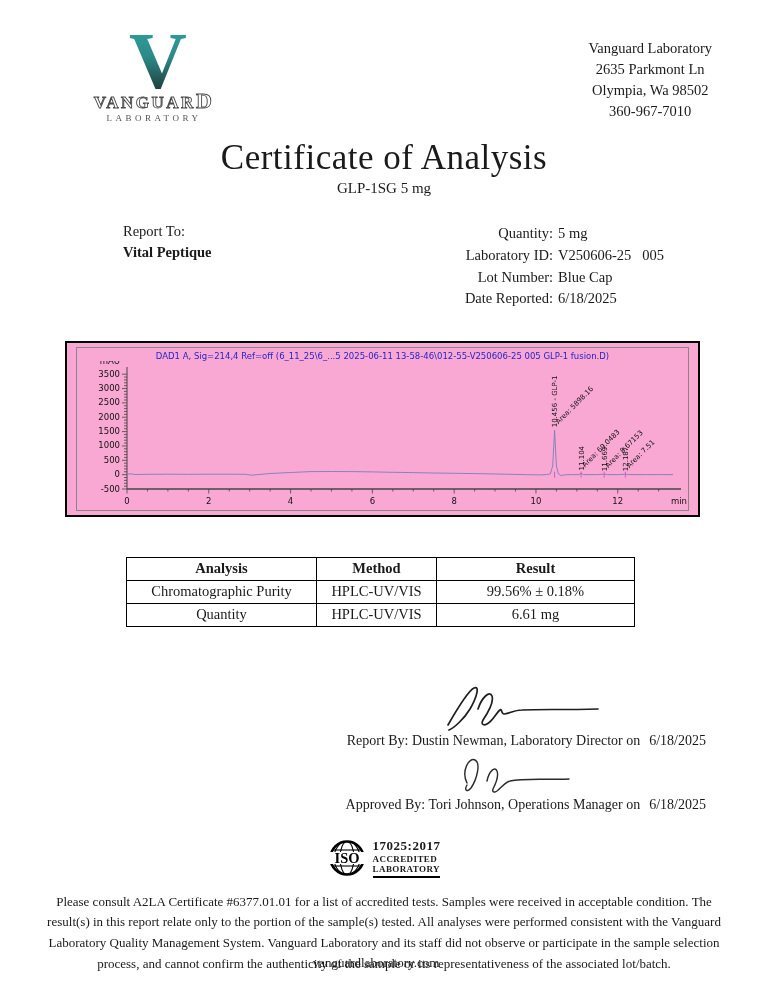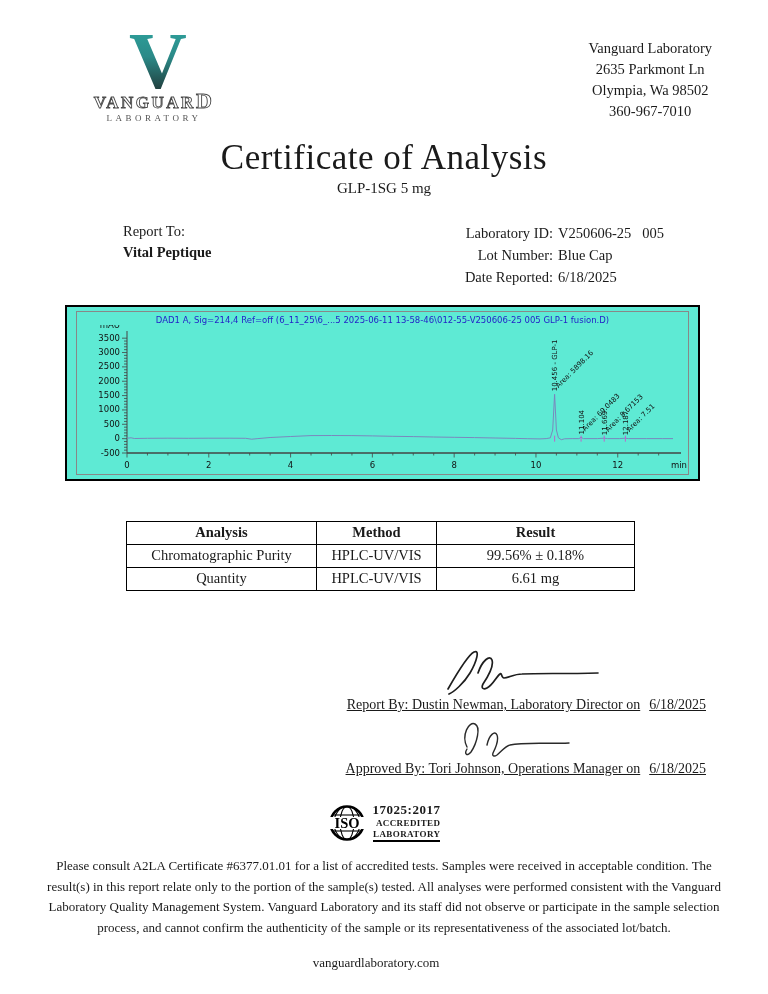--- a/index.html
+++ b/index.html
@@ -19,44 +19,44 @@
   
   .info{ display:flex; margin-top:26px; padding:0 104px 0 123px; font-size:14.5px; }
   .report-to .rt-label{ display:block; }
   .report-to .rt-value{ display:block; font-weight:bold; margin-top:4px; }
   .fields{ margin-left:auto; }
   .field-row{ display:flex; line-height:1.5; }
   .f-label{ width:150px; text-align:right; padding-right:5px; }
   .f-value{ white-space:pre; }
   
   .chart-outer{
-    margin:17px auto 0 65px; width:635px; height:176px;
-    border:2.5px solid #000; background:#5eead4; padding:4px 9px 4px 9px;
+    margin:31px auto 0 65px; width:635px; height:176px;
+    border:2.5px solid #000; background:#f9a8d4; padding:4px 9px 4px 9px;
   }
   .chart-inner{ border:1px solid #888; height:100%; padding:2px 2px 0 2px; }
   .chart-title{
     font-family:"DejaVu Sans", sans-serif; font-size:8.5px; color:#2323c8;
     text-align:center; padding-top:1px; white-space:nowrap; overflow:hidden;
   }
   #chromatogram-svg{ display:block; }
   
   .results{ margin:40px 0 0 126px; border-collapse:collapse; font-size:14.5px; }
   .results th,.results td{
     border:1.5px solid #000; text-align:center; padding:2px 10px 3px 10px;
   }
   .results th{ font-weight:bold; }
   .col-analysis{ width:190px; } .col-method{ width:120px; } .col-result{ width:198px; }
   
-  .sig-block{ margin-top:56px;text-decoration:underline; }
+  .sig-block{ margin-top:56px; }
   .sig-image{ display:block; margin-left:440px; }
   .sig-image.second{ margin-left:455px; margin-top:4px; }
   .sig-line{ text-align:right; padding-right:62px; font-size:14px; margin-top:2px; }
   .sig-date{ margin-left:9px; }
   
-  .iso-badge{ display:flex; justify-content:center; align-items:center; gap:7px; margin-top:26px;text-align:right; }
+  .iso-badge{ display:flex; justify-content:center; align-items:center; gap:7px; margin-top:26px; }
   .iso-text{ font-size:9px; font-weight:bold; line-height:1.15; letter-spacing:0.4px; }
   .iso-text .l1{ font-size:13px; letter-spacing:0.5px; }
   .iso-text .l3{ border-bottom:2px solid #000; display:inline-block; padding-bottom:1px; }
   
   .disclaimer{
     width:680px; margin:14px auto 0 auto; text-align:center;
     font-size:13px; line-height:1.6;
   }
   .footer{ position:absolute; bottom:22px; left:0; right:16px; text-align:center; font-size:13px; line-height:1.5; }
 </style>
@@ -90,20 +90,24 @@
 
   <div class="title">Certificate of Analysis</div>
   <div class="subtitle">GLP-1SG 5 mg</div>
 
   <div class="info">
     <div class="report-to">
       <span class="rt-label">Report To:</span>
       <span class="rt-value">Vital Peptique</span>
     </div>
     <div class="fields">
+      <div class="field-row">
+        <span class="f-label">Quantity:</span>
+        <span class="f-value">5 mg</span>
+      </div>
       <div class="field-row">
         <span class="f-label">Laboratory ID:</span>
         <span class="f-value">V250606-25   005</span>
       </div>
       <div class="field-row">
         <span class="f-label">Lot Number:</span>
         <span class="f-value">Blue Cap</span>
       </div>
       <div class="field-row">
         <span class="f-label">Date Reported:</span>

